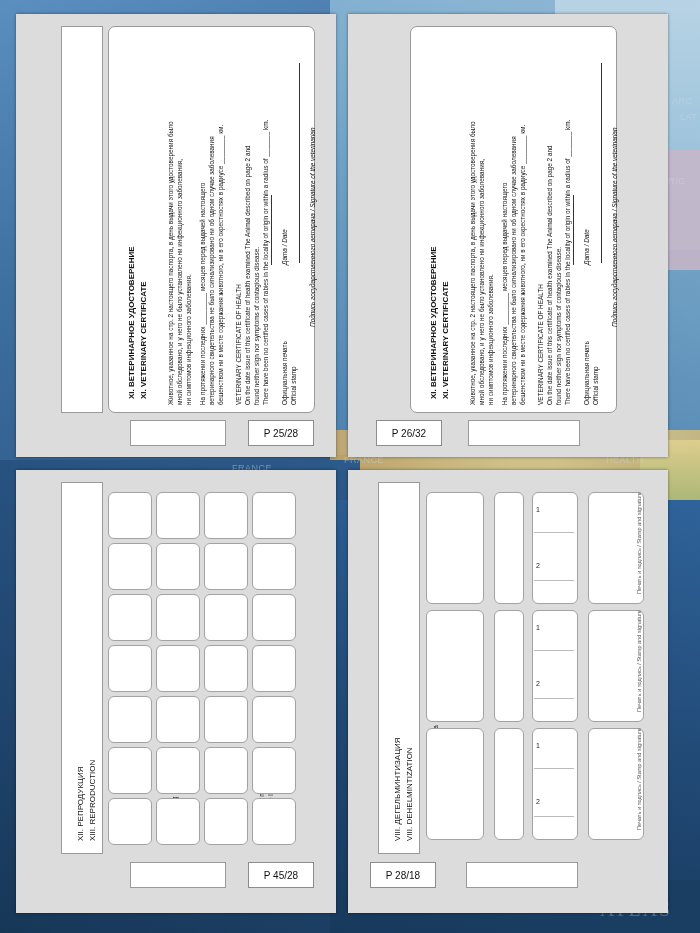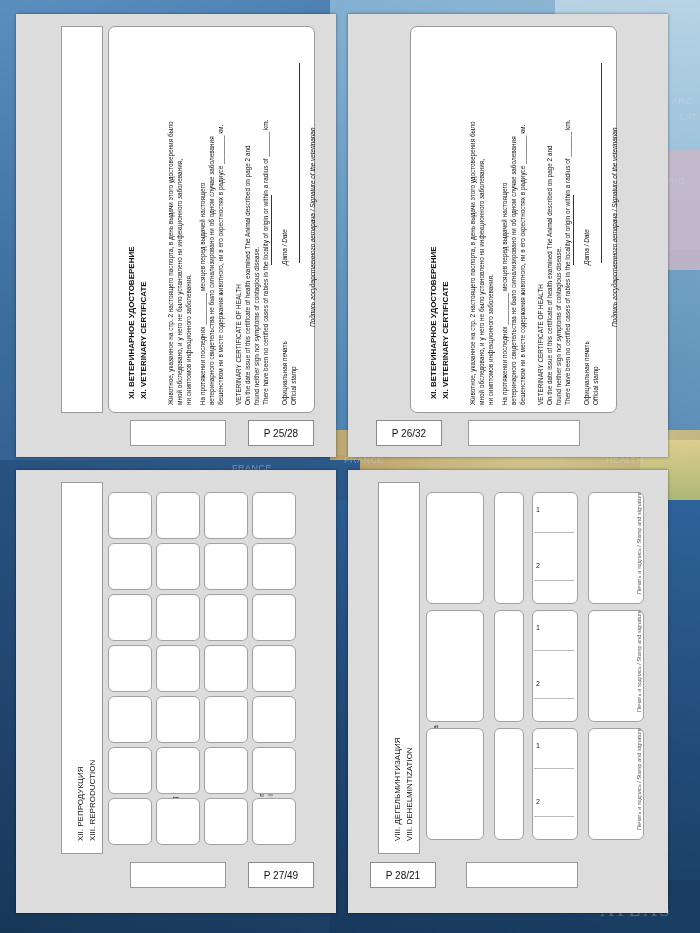--- a/index.html
+++ b/index.html
@@ -193,21 +193,21 @@
       <div class="cellbox" style="left: 236px; top: 22px; width: 42px; height: 45px;"></div>
       <div class="cellbox" style="left: 236px; top: 73px; width: 42px; height: 45px;"></div>
       <div class="cellbox" style="left: 236px; top: 124px; width: 42px; height: 45px;"></div>
       <div class="cellbox" style="left: 236px; top: 175px; width: 42px; height: 45px;"></div>
       <div class="cellbox" style="left: 236px; top: 226px; width: 42px; height: 45px;"></div>
       <div class="cellbox" style="left: 236px; top: 277px; width: 42px; height: 45px;"></div>
       <div class="cellbox" style="left: 236px; top: 328px; width: 42px; height: 45px;"></div>
     </div>
 
   <div class="plain" style="left:114px;top:392px;width:94px;height:24px;"></div>
-  <div class="pagebadge" style="left:232px;top:392px;width:64px;height:24px;">P 27/49</div>
+  <div class="pagebadge" style="left:232px;top:392px;width:64px;height:24px;">P 45/28</div>
 </div>
 
 <div class="sheet sh-br">
 
   <div class="plain" style="left:30px;top:12px;width:40px;height:370px;">
     <div class="vtext t9" style="left:14px;top:358px;">VIII. ДЕГЕЛЬМИНТИЗАЦИЯ</div>
     <div class="vtext t9" style="left:26px;top:358px;">VIII. DEHELMINTIZATION</div>
   </div>
 
   <div class="vtext t7" style="left:84px;top:368px;">Производитель и название препарата</div>
@@ -249,15 +249,15 @@
       <div class="cellbox" style="left: 146px; top: 258px; width: 28px; height: 110px;"></div>
       <div class="cellbox" style="left: 184px; top: 258px; width: 44px; height: 110px;"></div>
       <div class="cellbox" style="left: 240px; top: 258px; width: 54px; height: 110px;"></div>
       <div class="num" style="left: 188px; top: 272px;">1</div>
       <div style="position: absolute; background: rgb(187, 187, 187); height: 1px; left: 186px; width: 40px; top: 298px;"></div>
       <div class="num" style="left: 188px; top: 328px;">2</div>
       <div style="position: absolute; background: rgb(187, 187, 187); height: 1px; left: 186px; width: 40px; top: 346px;"></div>
       <div class="vtext" style="left: 288px; top: 360px; font-size: 5.6px; color: rgb(85, 85, 85);">Печать и подпись / Stamp and signature</div>
     </div>
 
-  <div class="pagebadge" style="left:22px;top:392px;width:64px;height:24px;">P 28/21</div>
+  <div class="pagebadge" style="left:22px;top:392px;width:64px;height:24px;">P 28/18</div>
   <div class="plain" style="left:118px;top:392px;width:110px;height:24px;"></div>
 </div>
 
 </body></html>

